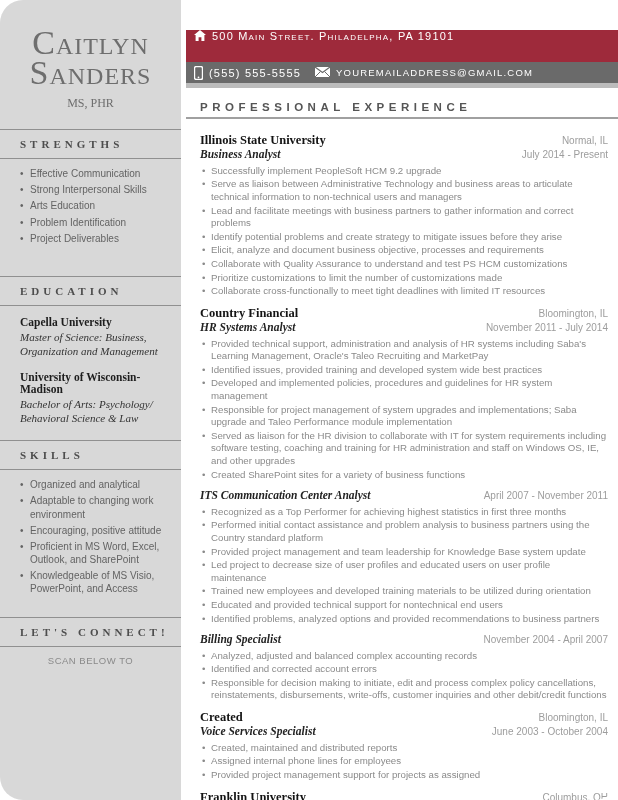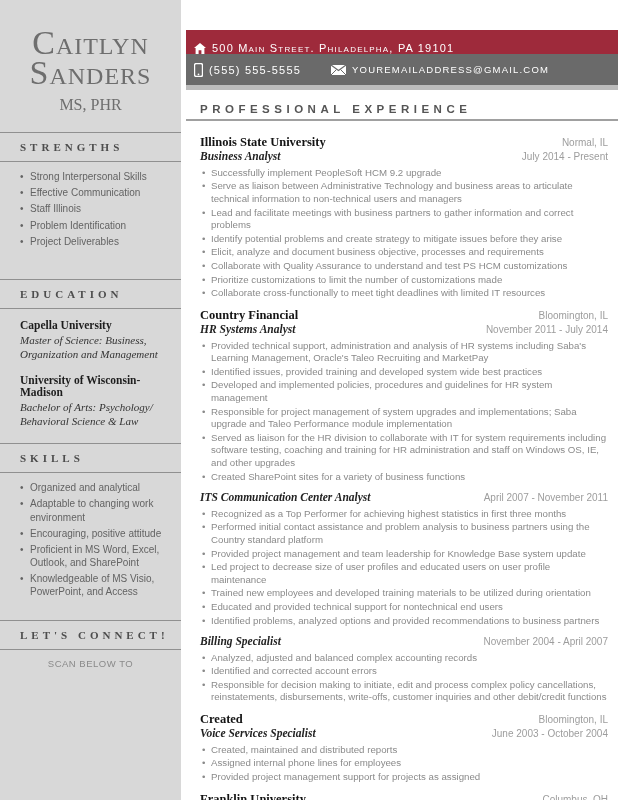--- a/index.html
+++ b/index.html
@@ -1,32 +1,33 @@
 <!DOCTYPE html>
 <html><head>
 <meta charset="utf-8">
 <style>
   * { margin:0; padding:0; box-sizing:border-box; }
   html,body { background:#ffffff; }
   .page {
     position:relative; width:618px; height:800px; margin:0 auto;
     background:#ffffff; overflow:hidden;
     font-family:"Liberation Sans", sans-serif;
+    border-radius:23px;
   }
   
   .sidebar {
     position:absolute; left:0; top:0; width:181px; height:800px;
     background:#d8d8d8;
   }
   .name-block { text-align:center; padding-top:28px; color:#6e6e6e;
     font-family:"Liberation Serif", serif; }
   .name-first, .name-last {
     font-variant:small-caps; font-size:34px; line-height:30px; letter-spacing:1px;
   }
-  .name-creds { font-size:16px; margin-top:8px; color:#6e6e6e; }
+  .name-creds { font-size:12px; margin-top:8px; color:#6e6e6e; }
   .side-section { margin-top:0; }
   .side-rule { border:none; border-top:1px solid #909090; height:0; }
   .side-heading {
     font-size:11px; font-weight:bold; color:#4d4d4d;
     text-transform:uppercase; letter-spacing:4px;
     padding:8px 6px 8px 20px;
     font-family:Liberation Serif, serif;
   }
   .side-list { list-style:none; padding:8px 8px 4px 20px; }
   .side-list li {
@@ -38,34 +39,34 @@
   .edu-entry { margin-bottom:12px; }
   .edu-school { font-size:11.5px; font-weight:bold; color:#1d1d1d; margin-bottom:2px; }
   .edu-degree { font-size:11px; font-style:italic; color:#333333; line-height:1.3; }
   .connect-caption {
     text-align:center; font-size:9.5px; color:#8a8a8a; text-transform:uppercase;
     letter-spacing:0.5px; line-height:1.35; padding:8px 6px 6px 6px;
   }
   
   .main { position:absolute; left:186px; top:0; width:432px; height:800px; }
   .bar-red {
-    margin-top:30px; height:24px; background:#9e2a3b; color:#ffffff;
-    display:flex; align-items:flex-end; padding-left:8px;
+    margin-top:30px; height:32px; background:#9e2a3b; color:#ffffff;
+    display:flex; align-items:flex-start; padding-left:8px;
   }
   .bar-gray {
-    height:31px; background:#6a6a6a; color:#ffffff;
+    height:21px; background:#6a6a6a; color:#ffffff;
     display:flex; align-items:center; padding-left:8px;
   }
   .bar-strip { height:5px; background:#bcbcbc; }
   .bar-text {
     font-variant:small-caps; font-size:11px; letter-spacing:1.2px; margin-left:6px;
   }
   .bar-text.upper { font-variant:normal; text-transform:uppercase; font-size:9.5px; letter-spacing:1.2px; }
   .bar-icon { display:inline-flex; align-items:center; line-height:0; }
-  .email-group { display:flex; align-items:flex-end; margin-left:30px; }
+  .email-group { display:flex; align-items:flex-start; margin-left:14px; }
   .section-heading {
     margin-top:13px; font-size:11.5px; font-weight:bold; color:#555555;
     text-transform:uppercase; letter-spacing:4.5px; padding-left:14px;
   }
   .heading-rule { border:none; border-top:2px solid #a0a0a0; margin-top:4px; }
   .experience { padding:6px 10px 0 14px; }
   .job { margin-top:8px; }
   .row { display:flex; justify-content:space-between; align-items:baseline; }
   .company {
     font-family:"Liberation Serif", serif; font-weight:bold; font-size:12.5px;
@@ -95,23 +96,23 @@
       <div class="name-last">Sanders</div>
       <div class="name-creds">MS, PHR</div>
     </div>
 
     <div class="side-section" style="margin-top:18px;">
       <hr class="side-rule">
       <div class="side-heading">Strengths</div>
       <hr class="side-rule">
       <ul class="side-list">
 
-      <li>Strong Interpersonal Skills</li>
-          <li>Effective Communication</li>
-          <li>Staff Illinois</li>
+      <li>Effective Communication</li>
+          <li>Strong Interpersonal Skills</li>
+          <li>Arts Education</li>
           <li>Problem Identification</li>
           <li>Project Deliverables</li>
         </ul>
     </div>
 
 
     <div class="side-section" style="margin-top:24px;">
       <hr class="side-rule">
       <div class="side-heading">Education</div>
       <hr class="side-rule">

